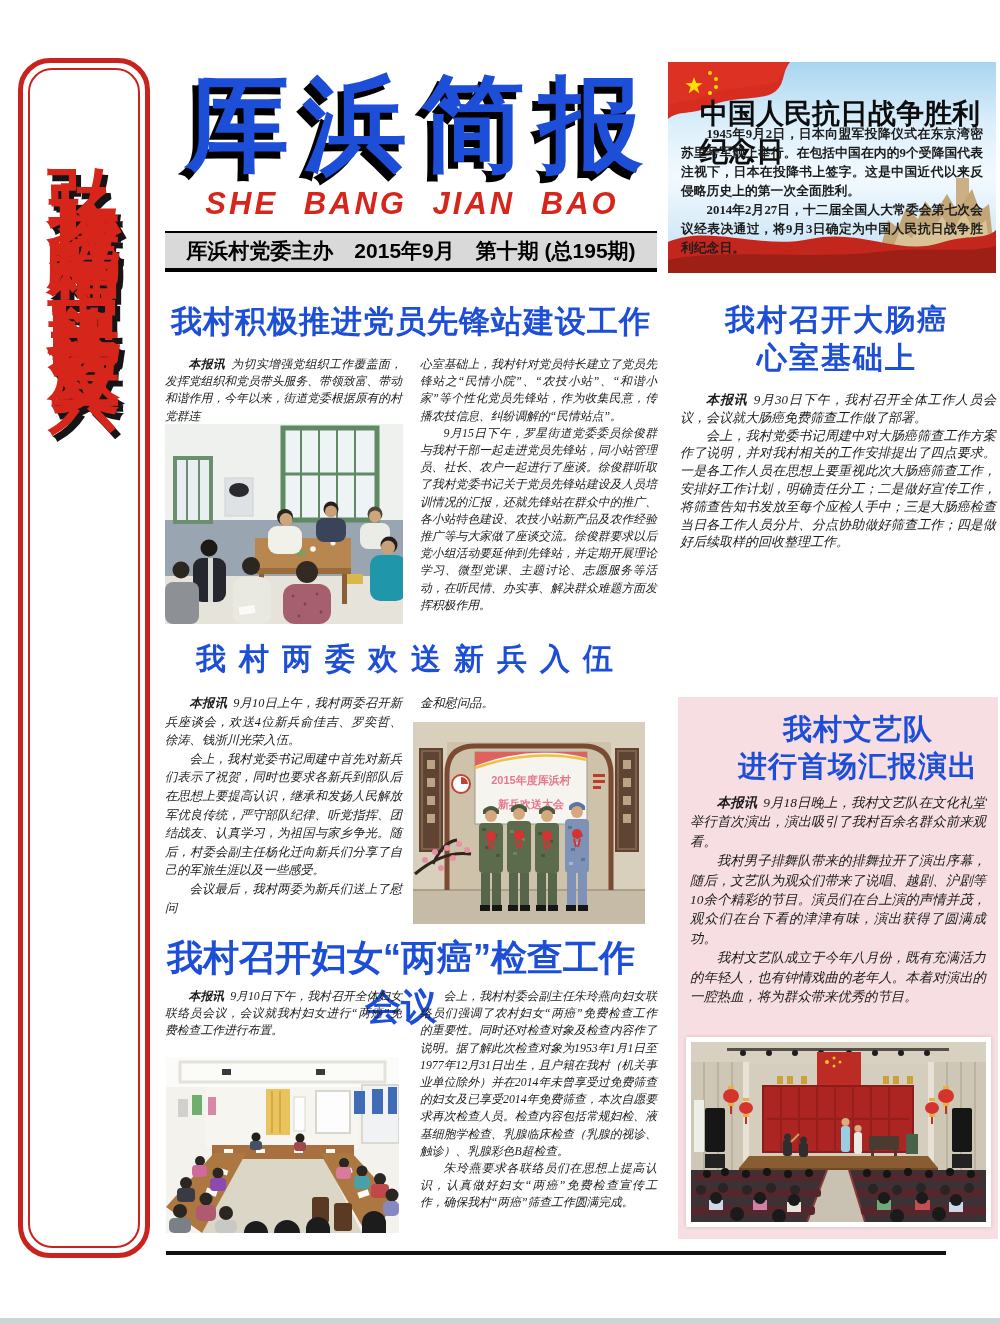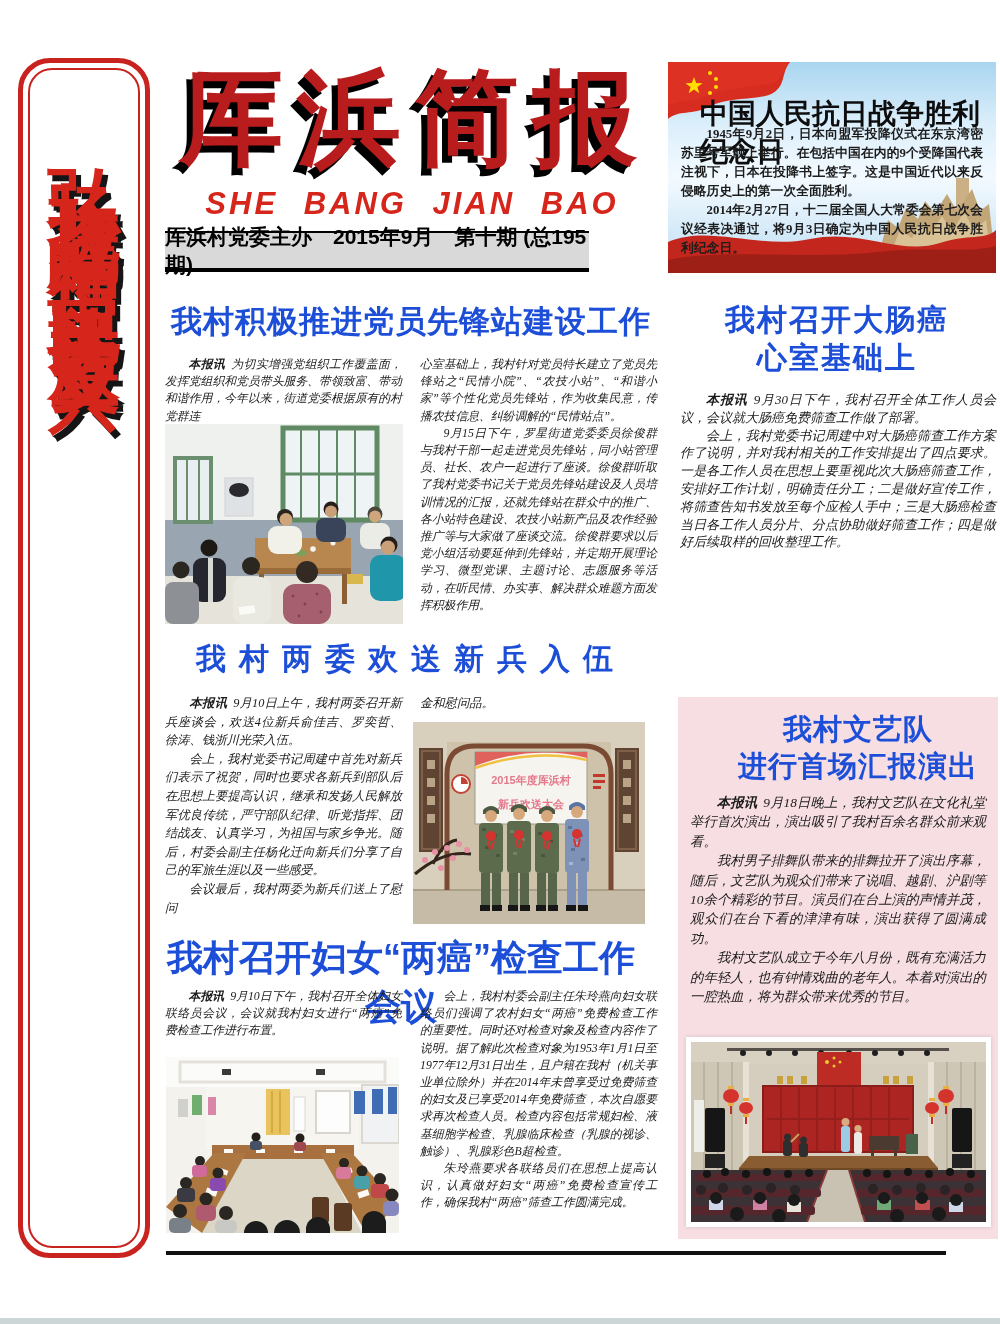--- a/index.html
+++ b/index.html
@@ -10,27 +10,27 @@
   .sidebar{position:absolute;left:18px;top:58px;width:132px;height:1200px;
            border:5px solid #c8231e;border-radius:32px;padding:5px;box-sizing:border-box;background:#fff;}
   .sidebar-inner{width:100%;height:100%;border:2px solid #c8231e;border-radius:24px;
            box-sizing:border-box;display:flex;flex-direction:column;align-items:center;
            padding-top:40px;gap:26px;}
   .slogan{writing-mode:vertical-rl;text-orientation:upright;
           font-family:"Liberation Serif",serif;font-weight:bold;font-size:72px;line-height:1;
           letter-spacing:15px;color:#d6251a;text-shadow:5px 6px 0 #151515;}
 
   
-  .paper-title{position:absolute;left:168px;top:52px;width:488px;height:130px;margin:3px;
+  .paper-title{position:absolute;left:168px;top:52px;width:488px;height:130px;margin:9px;
           font-family:"Liberation Serif",serif;font-weight:bold;font-size:104px;line-height:128px;
-          text-align:center;letter-spacing:14px;color:#b91c1c;text-shadow:-6px 7px 0 #000;}
+          text-align:center;letter-spacing:14px;color:#1d4ed8;text-shadow:-6px 7px 0 #000;}
   .paper-subtitle{position:absolute;left:168px;top:186px;width:488px;text-align:center;
           font-family:"Liberation Sans",sans-serif;font-weight:bold;font-style:italic;
           font-size:31px;color:#d6251a;letter-spacing:3px;word-spacing:14px;}
-  .info-bar{position:absolute;left:165px;top:231px;width:424px;height:41px;background:#d9d9d9;
+  .info-bar{position:absolute;left:165px;top:231px;width:492px;height:41px;background:#d9d9d9;
           border-top:2px solid #000;border-bottom:4px solid #000;box-sizing:border-box;
           display:flex;align-items:center;justify-content:center;
           font-family:"Liberation Sans",sans-serif;font-weight:bold;font-size:21px;color:#000;}
 
   
   .memorial{position:absolute;left:668px;top:62px;width:328px;height:211px;overflow:hidden;}
   .memorial svg{position:absolute;left:0;top:0;}
   .memorial-title{position:absolute;left:32px;right:4px;top:33px;text-align:left;
           font-family:"Liberation Sans",sans-serif;font-weight:700;font-size:28px;color:#0d0d0d;}
   .memorial-body{position:absolute;left:13px;right:13px;top:63px;text-align:justify;

